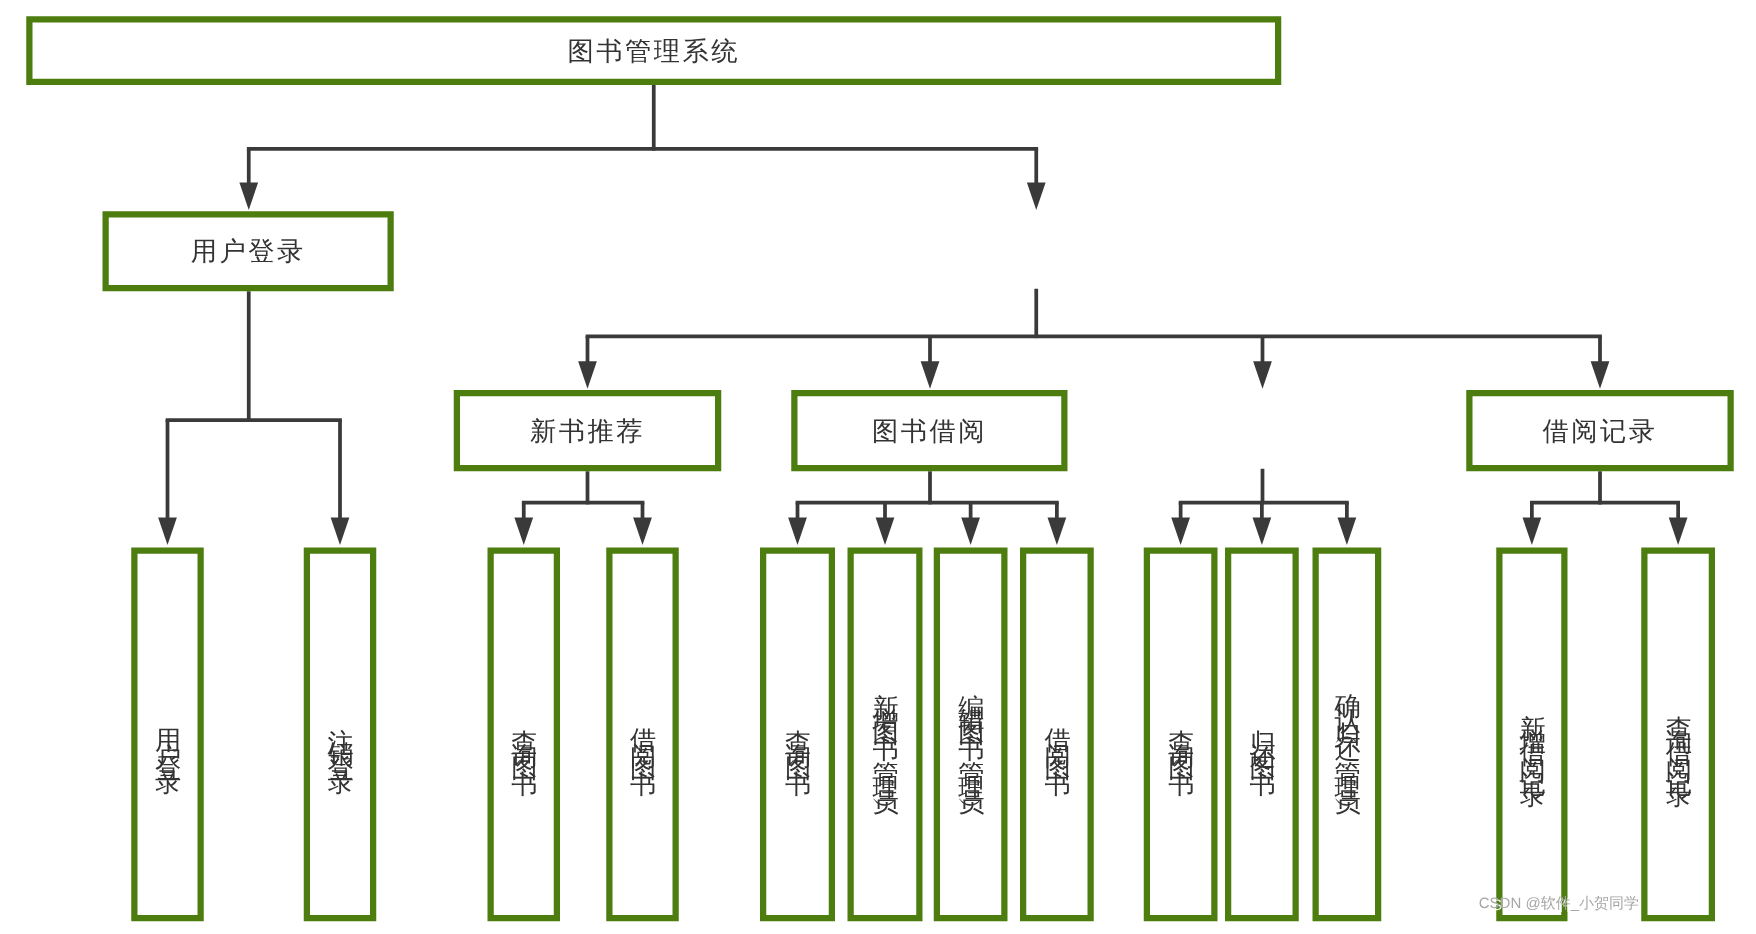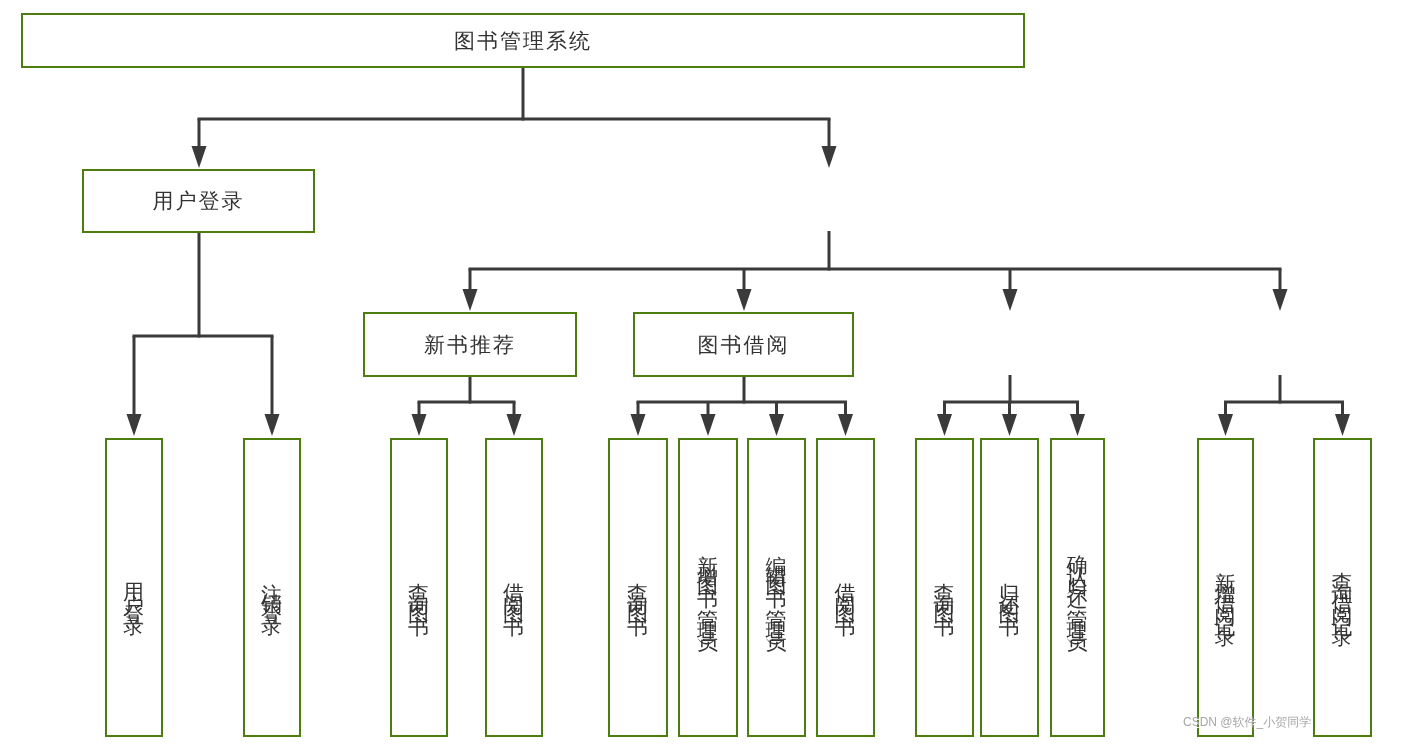--- a/index.html
+++ b/index.html
@@ -8,21 +8,21 @@
     width:1405px;height:747px;
     background:#ffffff;
     overflow:hidden;
     font-family:"Liberation Sans","DejaVu Sans",sans-serif;
     color:#333333;
   }
   .connectors{position:absolute;left:0;top:0;width:1405px;height:747px;}
   .box{
     position:absolute;
     box-sizing:border-box;
-    border:2px solid #4d7c0f;
+    border:5px solid #4d7c0f;
     background:#ffffff;
     display:flex;
     align-items:center;
     justify-content:center;
   }
   .h-box{
     font-size:21px;
     letter-spacing:2px;
     white-space:nowrap;
   }
@@ -111,20 +111,21 @@
     <line x1="1342.5" y1="402" x2="1342.5" y2="420"></line>
     <polygon points="1335,414 1350,414 1342.5,436"></polygon>
   </svg>
 
   <div class="box h-box" style="left:21px;top:13px;width:1004px;height:55px">图书管理系统</div>
 
   <div class="box h-box" style="left:82px;top:169px;width:233px;height:64px">用户登录</div>
 
   <div class="box h-box" style="left:363px;top:312px;width:214px;height:65px">新书推荐</div>
   <div class="box h-box" style="left:633px;top:312px;width:221px;height:65px">图书借阅</div>
+  <div class="box h-box" style="left:1173px;top:312px;width:214px;height:65px">借阅记录</div>
 
   <div class="box v-box" style="left:105px;top:438px;width:58px;height:299px">用户登录</div>
   <div class="box v-box" style="left:243px;top:438px;width:58px;height:299px">注销登录</div>
 
   <div class="box v-box" style="left:390px;top:438px;width:58px;height:299px">查询图书</div>
   <div class="box v-box" style="left:485px;top:438px;width:58px;height:299px">借阅图书</div>
 
   <div class="box v-box" style="left:608px;top:438px;width:60px;height:299px">查询图书</div>
   <div class="box v-box" style="left:678px;top:438px;width:60px;height:299px">新增图书（管理员）</div>
   <div class="box v-box" style="left:747px;top:438px;width:59px;height:299px">编辑图书（管理员）</div>

